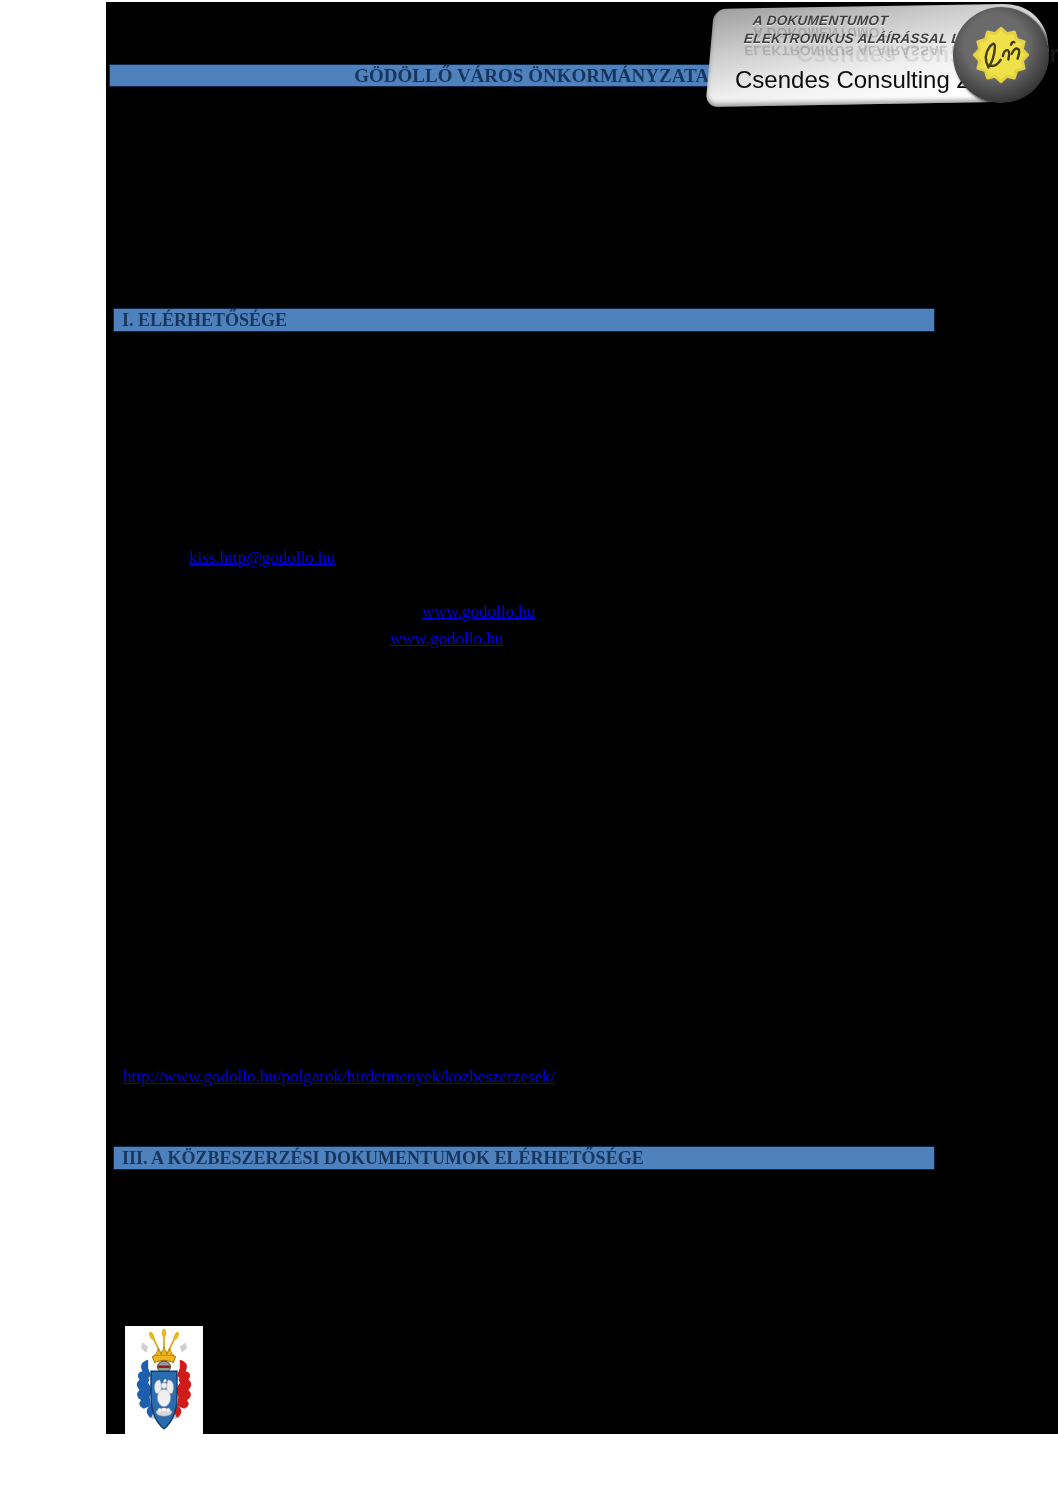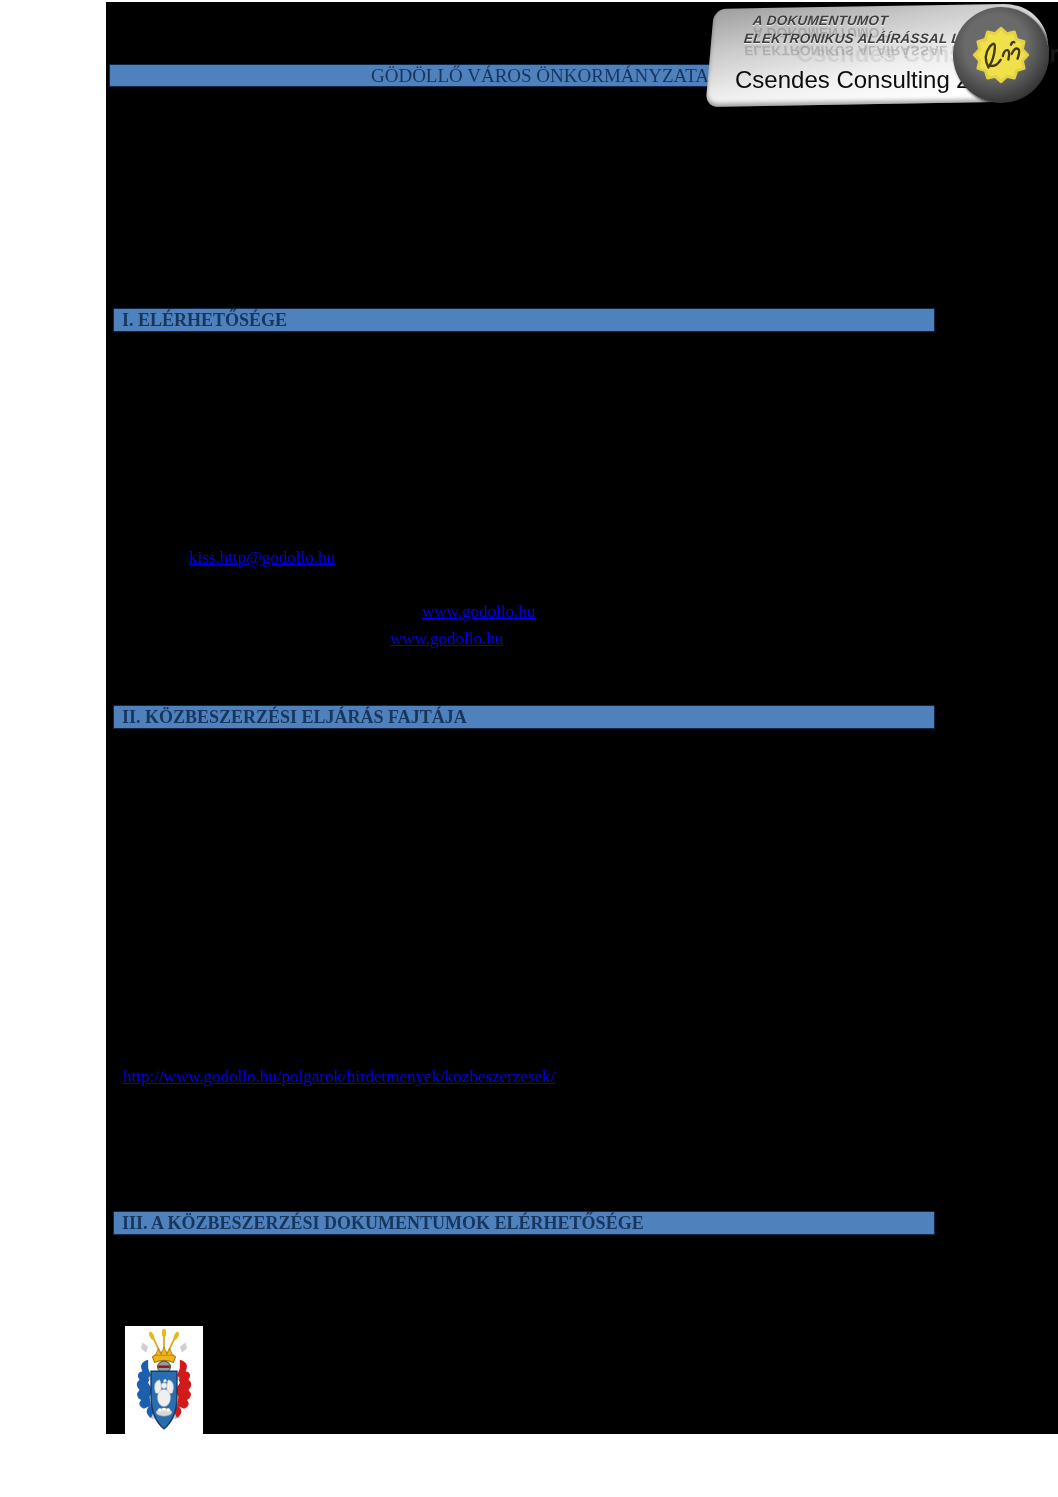--- a/index.html
+++ b/index.html
@@ -15,21 +15,21 @@
     background:#000000;
   }
   
   .title-bar{
     position:absolute;left:109px;top:64px;width:605px;height:23px;
     background:#4f81bd;border:1px solid #0e2746;box-sizing:border-box;
     display:flex;align-items:center;justify-content:flex-end;
     padding-right:4px;z-index:2;
   }
   .title-bar span{
-    font-weight:normal;font-size:19px;color:#17365d;letter-spacing:0px;
+    font-weight:bold;font-size:19px;color:#17365d;letter-spacing:0px;
     white-space:nowrap;
   }
   
   .stamp{position:absolute;left:706px;top:4px;width:352px;height:104px;z-index:3;}
   .stamp .plate{
     position:absolute;left:4px;top:2px;width:338px;height:98px;
     border-radius:12px 49px 49px 12px;
     transform:skewX(-6deg) rotate(-1deg);
     background:linear-gradient(170deg,#9e9e9e 0%,#c9c9c9 28%,#efefef 58%,#ffffff 85%);
     box-shadow:inset 0 -3px 4px rgba(0,0,0,.35), 2px 3px 2px rgba(0,0,0,.8);
@@ -68,21 +68,21 @@
   .section-bar{
     position:absolute;left:113px;width:822px;height:24px;
     background:#4f81bd;border:1px solid #0e2746;box-sizing:border-box;
     display:flex;align-items:center;padding-left:8px;
   }
   .section-bar span{
     font-weight:bold;font-size:18px;color:#17365d;white-space:nowrap;
   }
   .bar-1{top:308px;}
   .bar-2{top:705px;}
-  .bar-3{top:1211px;}
+  .bar-3{top:1146px;}
   
   a.doclink{
     position:absolute;
     font-family:"Liberation Serif",serif;font-size:17px;
     color:#0000ee;text-decoration:underline;white-space:nowrap;
   }
   .link-email{left:189px;top:548px;}
   .link-www1{left:422px;top:602px;}
   .link-www2{left:390px;top:629px;}
   .link-proc{left:123px;top:1067px;text-align:right;}
@@ -124,23 +124,20 @@
   </div>
 
   <div class="section-bar bar-1">
     <span>I. ELÉRHETŐSÉGE</span>
   </div>
 
   <a class="doclink link-email" href="#">kiss.http@godollo.hu</a>
   <a class="doclink link-www1" href="#">www.godollo.hu</a>
   <a class="doclink link-www2" href="#">www.godollo.hu</a>
 
-  <div class="section-bar bar-2">
-    <span>II. KÖZBESZERZÉSI ELJÁRÁS FAJTÁJA</span>
-  </div>
 
   <a class="doclink link-proc" href="#">http://www.godollo.hu/polgarok/hirdetmenyek/kozbeszerzesek/</a>
 
   <div class="section-bar bar-3">
     <span>III. A KÖZBESZERZÉSI DOKUMENTUMOK ELÉRHETŐSÉGE</span>
   </div>
 
   <div class="arms-box">
     <svg width="72" height="112" viewBox="0 0 100 150">
 

